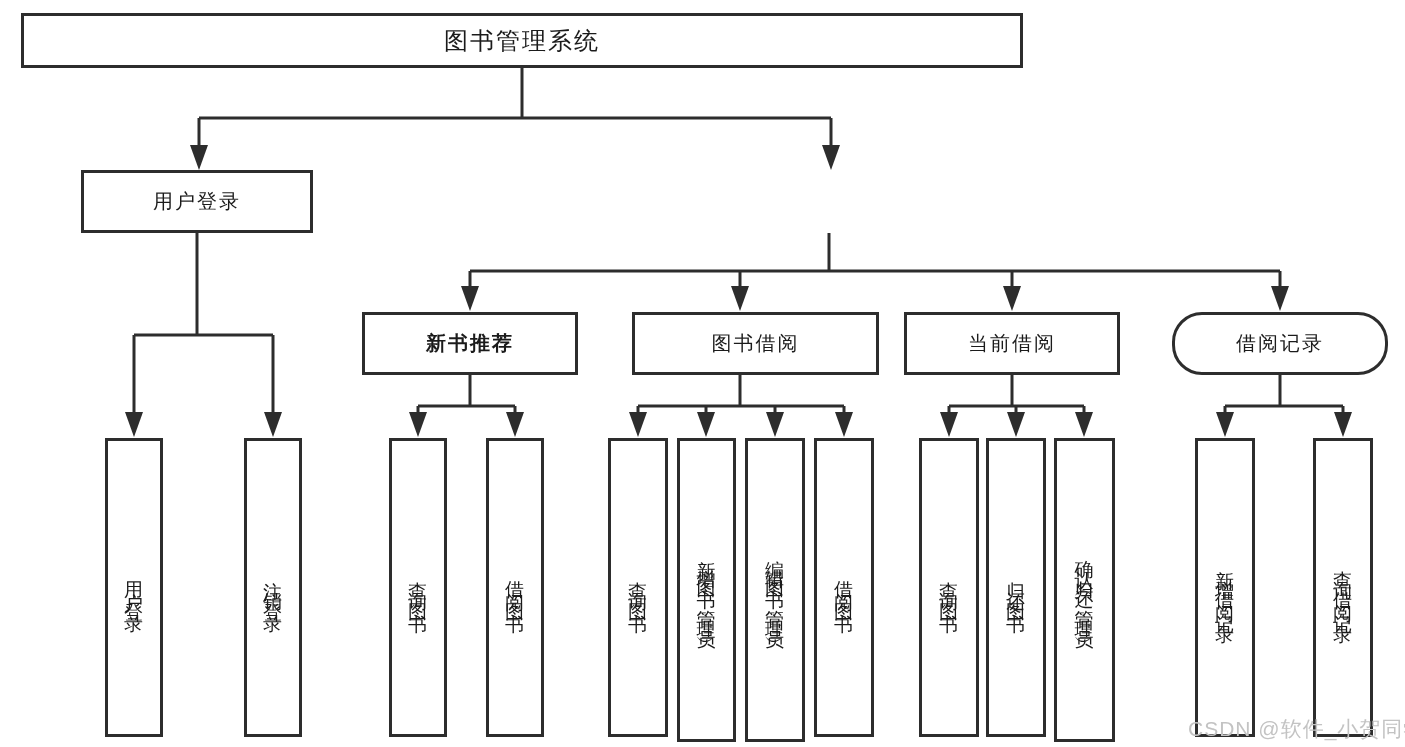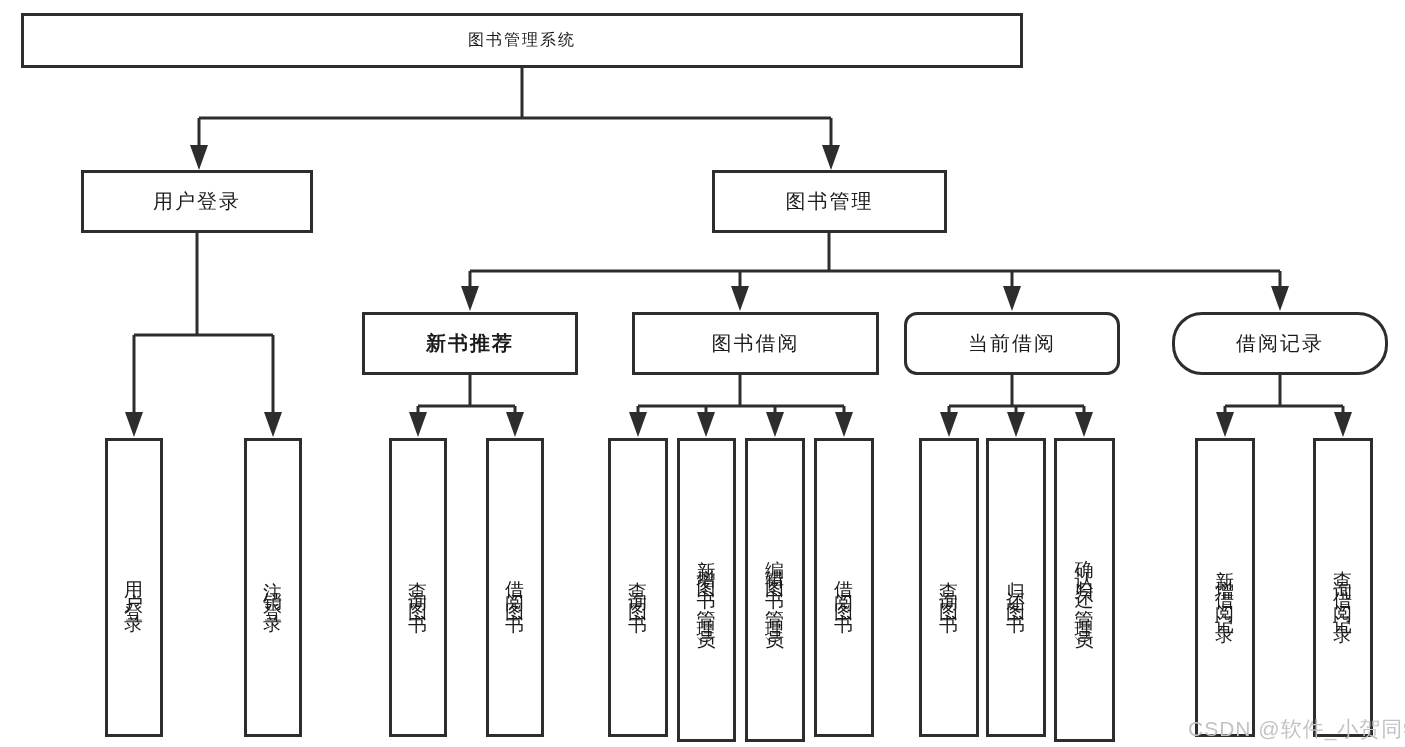--- a/index.html
+++ b/index.html
@@ -23,37 +23,37 @@
     border: 3px solid #2d2d2d;
     background: #ffffff;
     display: flex;
     align-items: center;
     justify-content: center;
     color: #1b1b1b;
     z-index: 1;
     letter-spacing: 2px;
   }
   .h-node { font-size: 20px; }
-  .root-node { font-size: 16px; }
+  .root-node { font-size: 24px; }
   .leaf {
     writing-mode: vertical-rl;
     text-orientation: mixed;
     font-size: 19px;
     letter-spacing: 11px;
     line-height: 1;
     text-indent: 0;
   }
   .leaf.tall { letter-spacing: 10px; }
   
   .n-root   { left: 21px;  top: 13px;  width: 1002px; height: 55px; }
   .n-ulogin { left: 81px;  top: 170px; width: 232px;  height: 63px; }
   .n-bmgmt  { left: 712px; top: 170px; width: 235px;  height: 63px; }
   .n-newrec { left: 362px; top: 312px; width: 216px;  height: 63px; font-weight: bold; }
   .n-borrow { left: 632px; top: 312px; width: 247px;  height: 63px; }
-  .n-currb  { left: 904px; top: 312px; width: 216px;  height: 63px; border-radius: 13px; }
+  .n-currb  { left: 904px; top: 312px; width: 216px;  height: 63px; }
   .n-brec   { left: 1172px;top: 312px; width: 216px;  height: 63px; border-radius: 30px; }
   .l-1a { left: 105px;  top: 438px; width: 58px; height: 299px; }
   .l-1b { left: 244px;  top: 438px; width: 58px; height: 299px; }
   .l-2a { left: 389px;  top: 438px; width: 58px; height: 299px; }
   .l-2b { left: 486px;  top: 438px; width: 58px; height: 299px; }
   .l-3a { left: 608px;  top: 438px; width: 60px; height: 299px; }
   .l-3b { left: 677px;  top: 438px; width: 59px; height: 304px; }
   .l-3c { left: 745px;  top: 438px; width: 60px; height: 304px; }
   .l-3d { left: 814px;  top: 438px; width: 60px; height: 299px; }
   .l-4a { left: 919px;  top: 438px; width: 60px; height: 299px; }
@@ -143,23 +143,20 @@
     </g>
   </svg>
 
   <div class="node root-node n-root">
     <span>图书管理系统</span>
   </div>
 
   <div class="node h-node n-ulogin">
     <span>用户登录</span>
   </div>
-  <div class="node h-node n-bmgmt">
-    <span>图书管理</span>
-  </div>
 
   <div class="node h-node n-newrec">
     <span>新书推荐</span>
   </div>
   <div class="node h-node n-borrow">
     <span>图书借阅</span>
   </div>
   <div class="node h-node n-currb">
     <span>当前借阅</span>
   </div>

